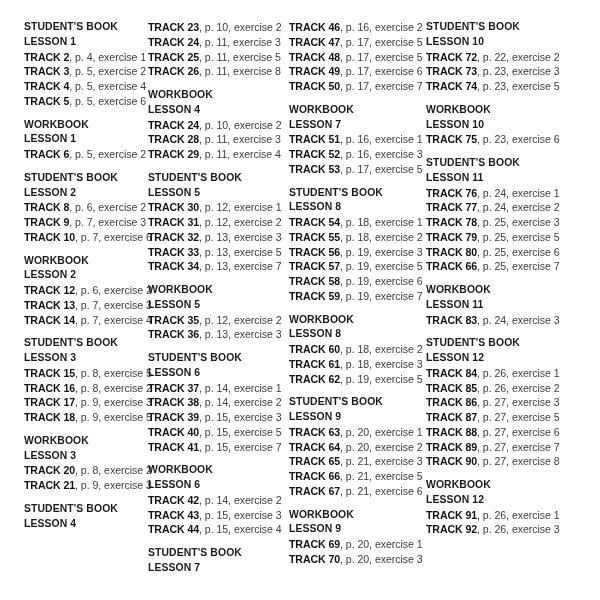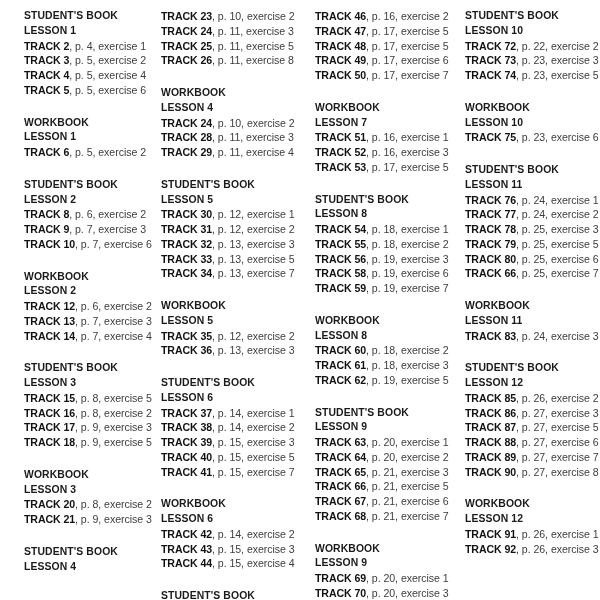--- a/index.html
+++ b/index.html
@@ -13,39 +13,38 @@
     height: 600px;
     font-family: "Liberation Sans", sans-serif;
     color: #1a1a1a;
     overflow: hidden;
   }
   #page {
     position: relative;
     width: 600px;
     height: 600px;
     box-sizing: border-box;
-    padding-top: 9px;
+    padding-top: 20px;
     display: flex;
     align-items: flex-start;
-    gap: 13px;
   }
   .column {
     box-sizing: border-box;
     flex: 0 0 auto;
   }
   .col-1 { width: 148px; padding-left: 24px; }
   .col-2 { width: 141px; padding-left: 0px; }
   .col-3 { width: 137px; padding-left: 0px; }
   .col-4 { width: 150px; padding-left: 0px; }
 
   .block {
     margin-bottom: 0;
   }
   .block + .block {
-    margin-top: 18px;
+    margin-top: 9px;
   }
   .line {
     font-size: 10.6px;
     line-height: 14.75px;
     white-space: nowrap;
     letter-spacing: -0.05px;
   }
   .heading {
     font-weight: bold;
     font-size: 10.4px;
@@ -180,39 +179,39 @@
         <div class="line track-line"><span class="track-label">TRACK 51</span><span class="track-rest">, p. 16, exercise 1</span></div>
         <div class="line track-line"><span class="track-label">TRACK 52</span><span class="track-rest">, p. 16, exercise 3</span></div>
         <div class="line track-line"><span class="track-label">TRACK 53</span><span class="track-rest">, p. 17, exercise 5</span></div>
       </div>
       <div class="block">
         <div class="line heading">STUDENT'S BOOK</div>
         <div class="line heading">LESSON 8</div>
         <div class="line track-line"><span class="track-label">TRACK 54</span><span class="track-rest">, p. 18, exercise 1</span></div>
         <div class="line track-line"><span class="track-label">TRACK 55</span><span class="track-rest">, p. 18, exercise 2</span></div>
         <div class="line track-line"><span class="track-label">TRACK 56</span><span class="track-rest">, p. 19, exercise 3</span></div>
+        <div class="line track-line"><span class="track-label">TRACK 57</span><span class="track-rest">, p. 19, exercise 5</span></div>
         <div class="line track-line"><span class="track-label">TRACK 58</span><span class="track-rest">, p. 19, exercise 6</span></div>
         <div class="line track-line"><span class="track-label">TRACK 59</span><span class="track-rest">, p. 19, exercise 7</span></div>
       </div>
       <div class="block">
         <div class="line heading">WORKBOOK</div>
         <div class="line heading">LESSON 8</div>
         <div class="line track-line"><span class="track-label">TRACK 60</span><span class="track-rest">, p. 18, exercise 2</span></div>
         <div class="line track-line"><span class="track-label">TRACK 61</span><span class="track-rest">, p. 18, exercise 3</span></div>
         <div class="line track-line"><span class="track-label">TRACK 62</span><span class="track-rest">, p. 19, exercise 5</span></div>
       </div>
       <div class="block">
         <div class="line heading">STUDENT'S BOOK</div>
         <div class="line heading">LESSON 9</div>
         <div class="line track-line"><span class="track-label">TRACK 63</span><span class="track-rest">, p. 20, exercise 1</span></div>
         <div class="line track-line"><span class="track-label">TRACK 64</span><span class="track-rest">, p. 20, exercise 2</span></div>
         <div class="line track-line"><span class="track-label">TRACK 65</span><span class="track-rest">, p. 21, exercise 3</span></div>
         <div class="line track-line"><span class="track-label">TRACK 66</span><span class="track-rest">, p. 21, exercise 5</span></div>
         <div class="line track-line"><span class="track-label">TRACK 67</span><span class="track-rest">, p. 21, exercise 6</span></div>
-        <div class="line track-line"><span class="track-label">TRACK 68</span><span class="track-rest">, p. 21, exercise 7</span></div>
       </div>
       <div class="block">
         <div class="line heading">WORKBOOK</div>
         <div class="line heading">LESSON 9</div>
         <div class="line track-line"><span class="track-label">TRACK 69</span><span class="track-rest">, p. 20, exercise 1</span></div>
         <div class="line track-line"><span class="track-label">TRACK 70</span><span class="track-rest">, p. 20, exercise 3</span></div>
       </div>
     </div>
   <div class="column col-4">
       <div class="block">
@@ -238,20 +237,21 @@
         <div class="line track-line"><span class="track-label">TRACK 66</span><span class="track-rest">, p. 25, exercise 7</span></div>
       </div>
       <div class="block">
         <div class="line heading">WORKBOOK</div>
         <div class="line heading">LESSON 11</div>
         <div class="line track-line"><span class="track-label">TRACK 83</span><span class="track-rest">, p. 24, exercise 3</span></div>
       </div>
       <div class="block">
         <div class="line heading">STUDENT'S BOOK</div>
         <div class="line heading">LESSON 12</div>
+        <div class="line track-line"><span class="track-label">TRACK 84</span><span class="track-rest">, p. 26, exercise 1</span></div>
         <div class="line track-line"><span class="track-label">TRACK 85</span><span class="track-rest">, p. 26, exercise 2</span></div>
         <div class="line track-line"><span class="track-label">TRACK 86</span><span class="track-rest">, p. 27, exercise 3</span></div>
         <div class="line track-line"><span class="track-label">TRACK 87</span><span class="track-rest">, p. 27, exercise 5</span></div>
         <div class="line track-line"><span class="track-label">TRACK 88</span><span class="track-rest">, p. 27, exercise 6</span></div>
         <div class="line track-line"><span class="track-label">TRACK 89</span><span class="track-rest">, p. 27, exercise 7</span></div>
         <div class="line track-line"><span class="track-label">TRACK 90</span><span class="track-rest">, p. 27, exercise 8</span></div>
       </div>
       <div class="block">
         <div class="line heading">WORKBOOK</div>
         <div class="line heading">LESSON 12</div>

